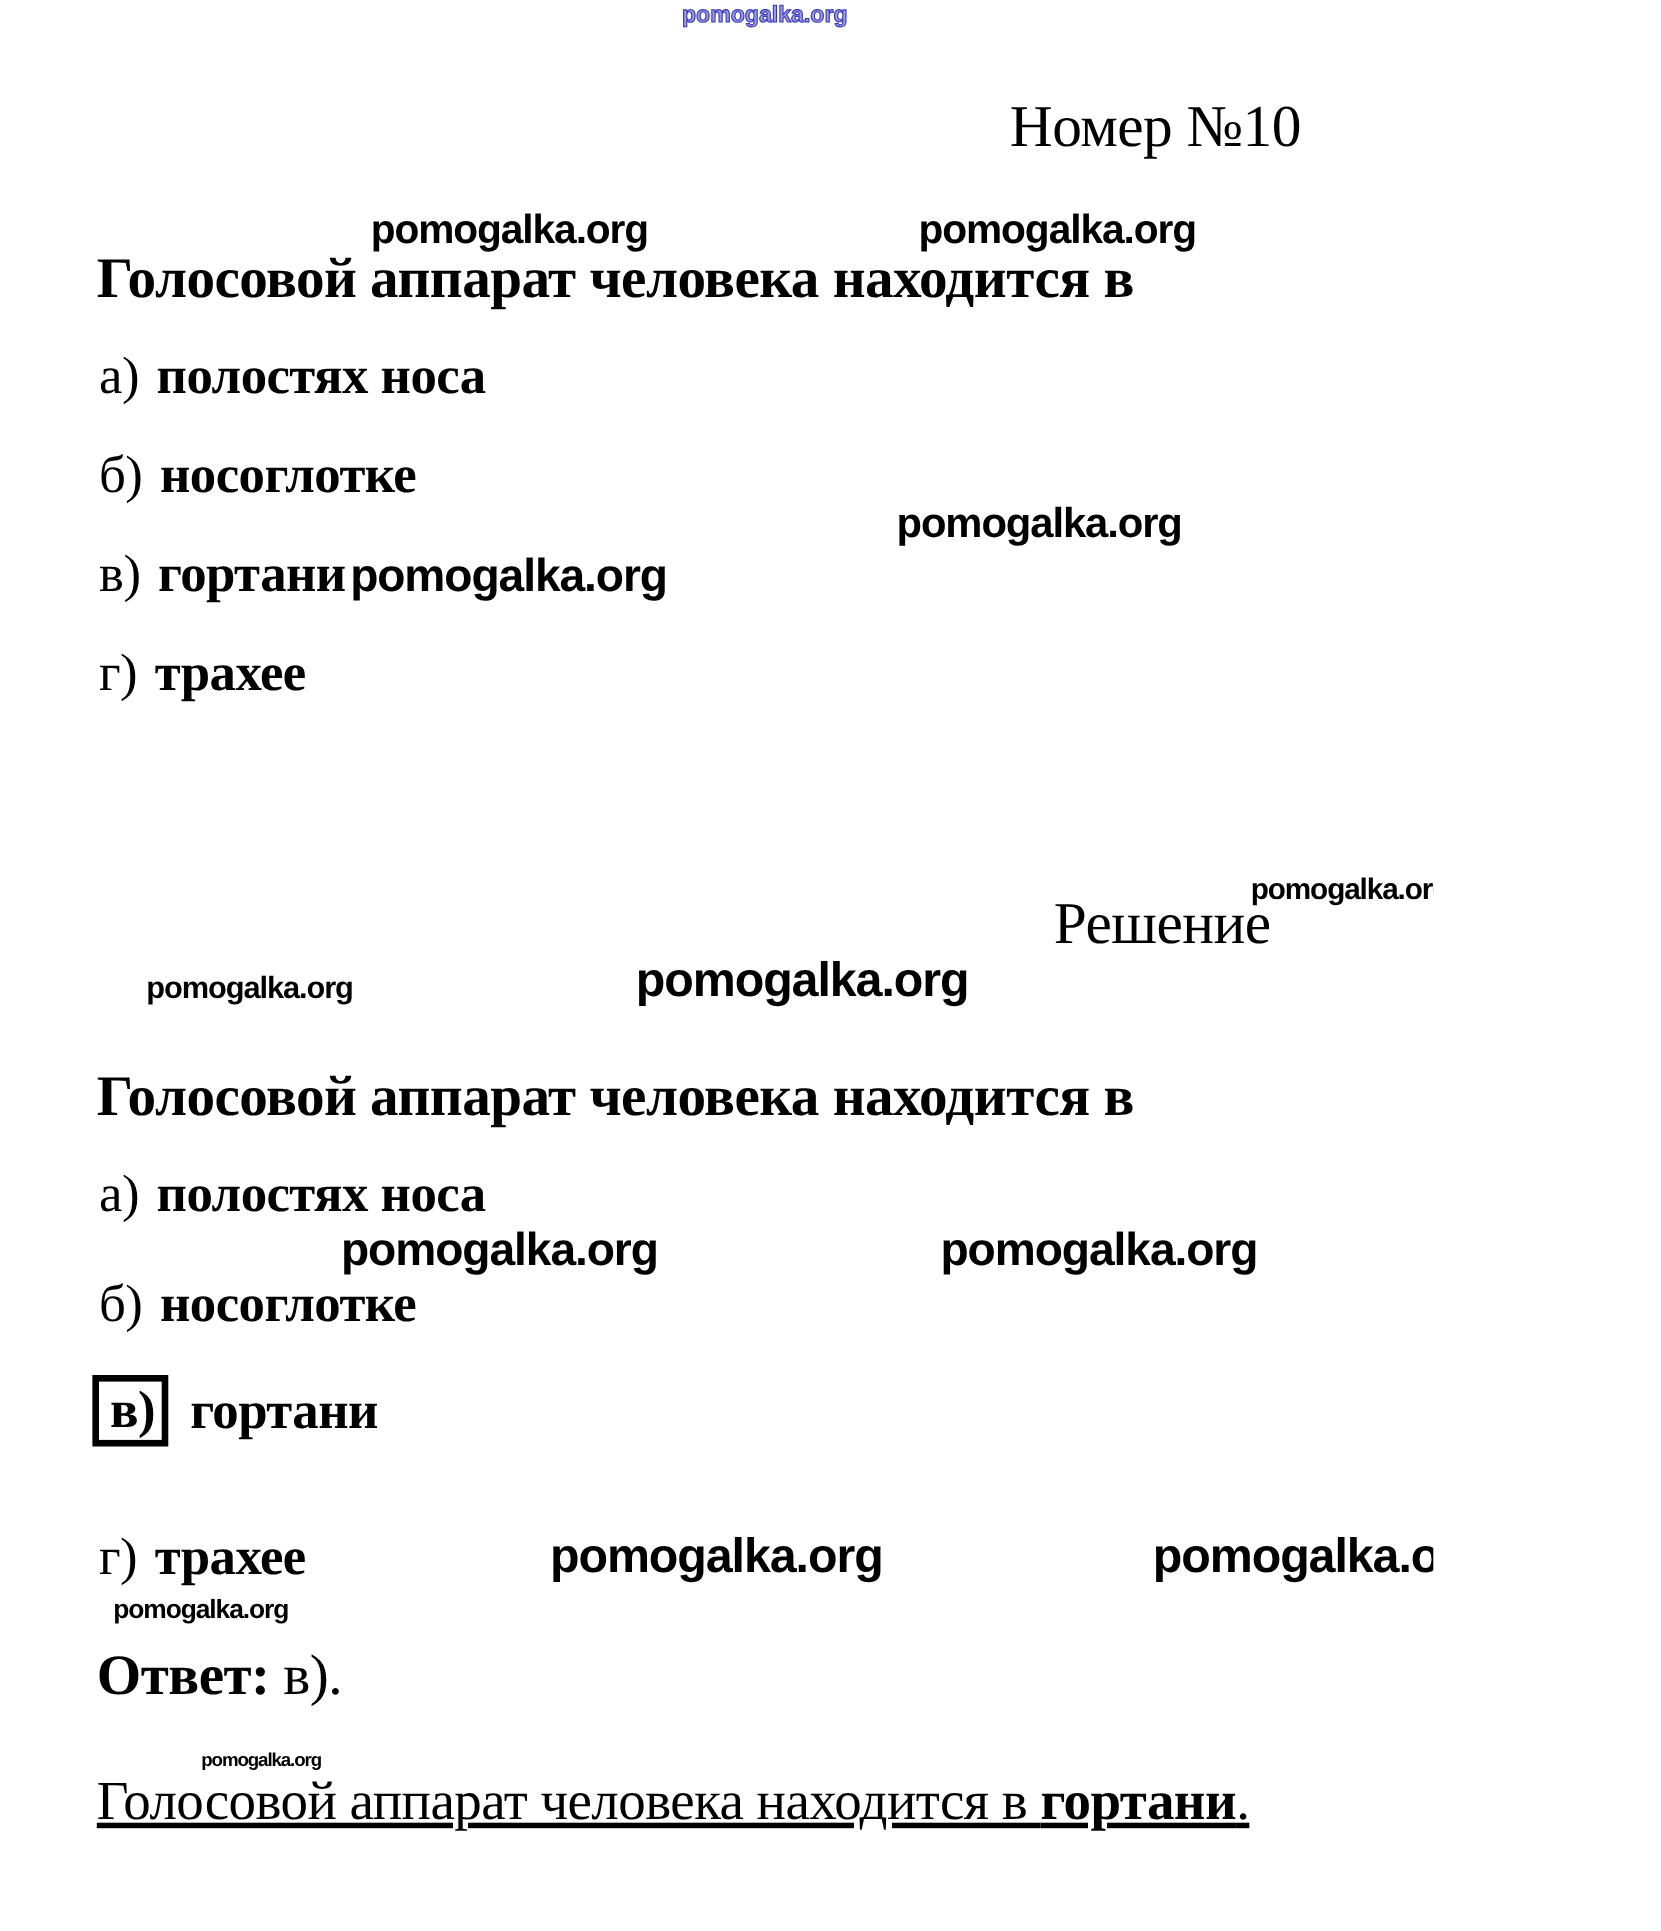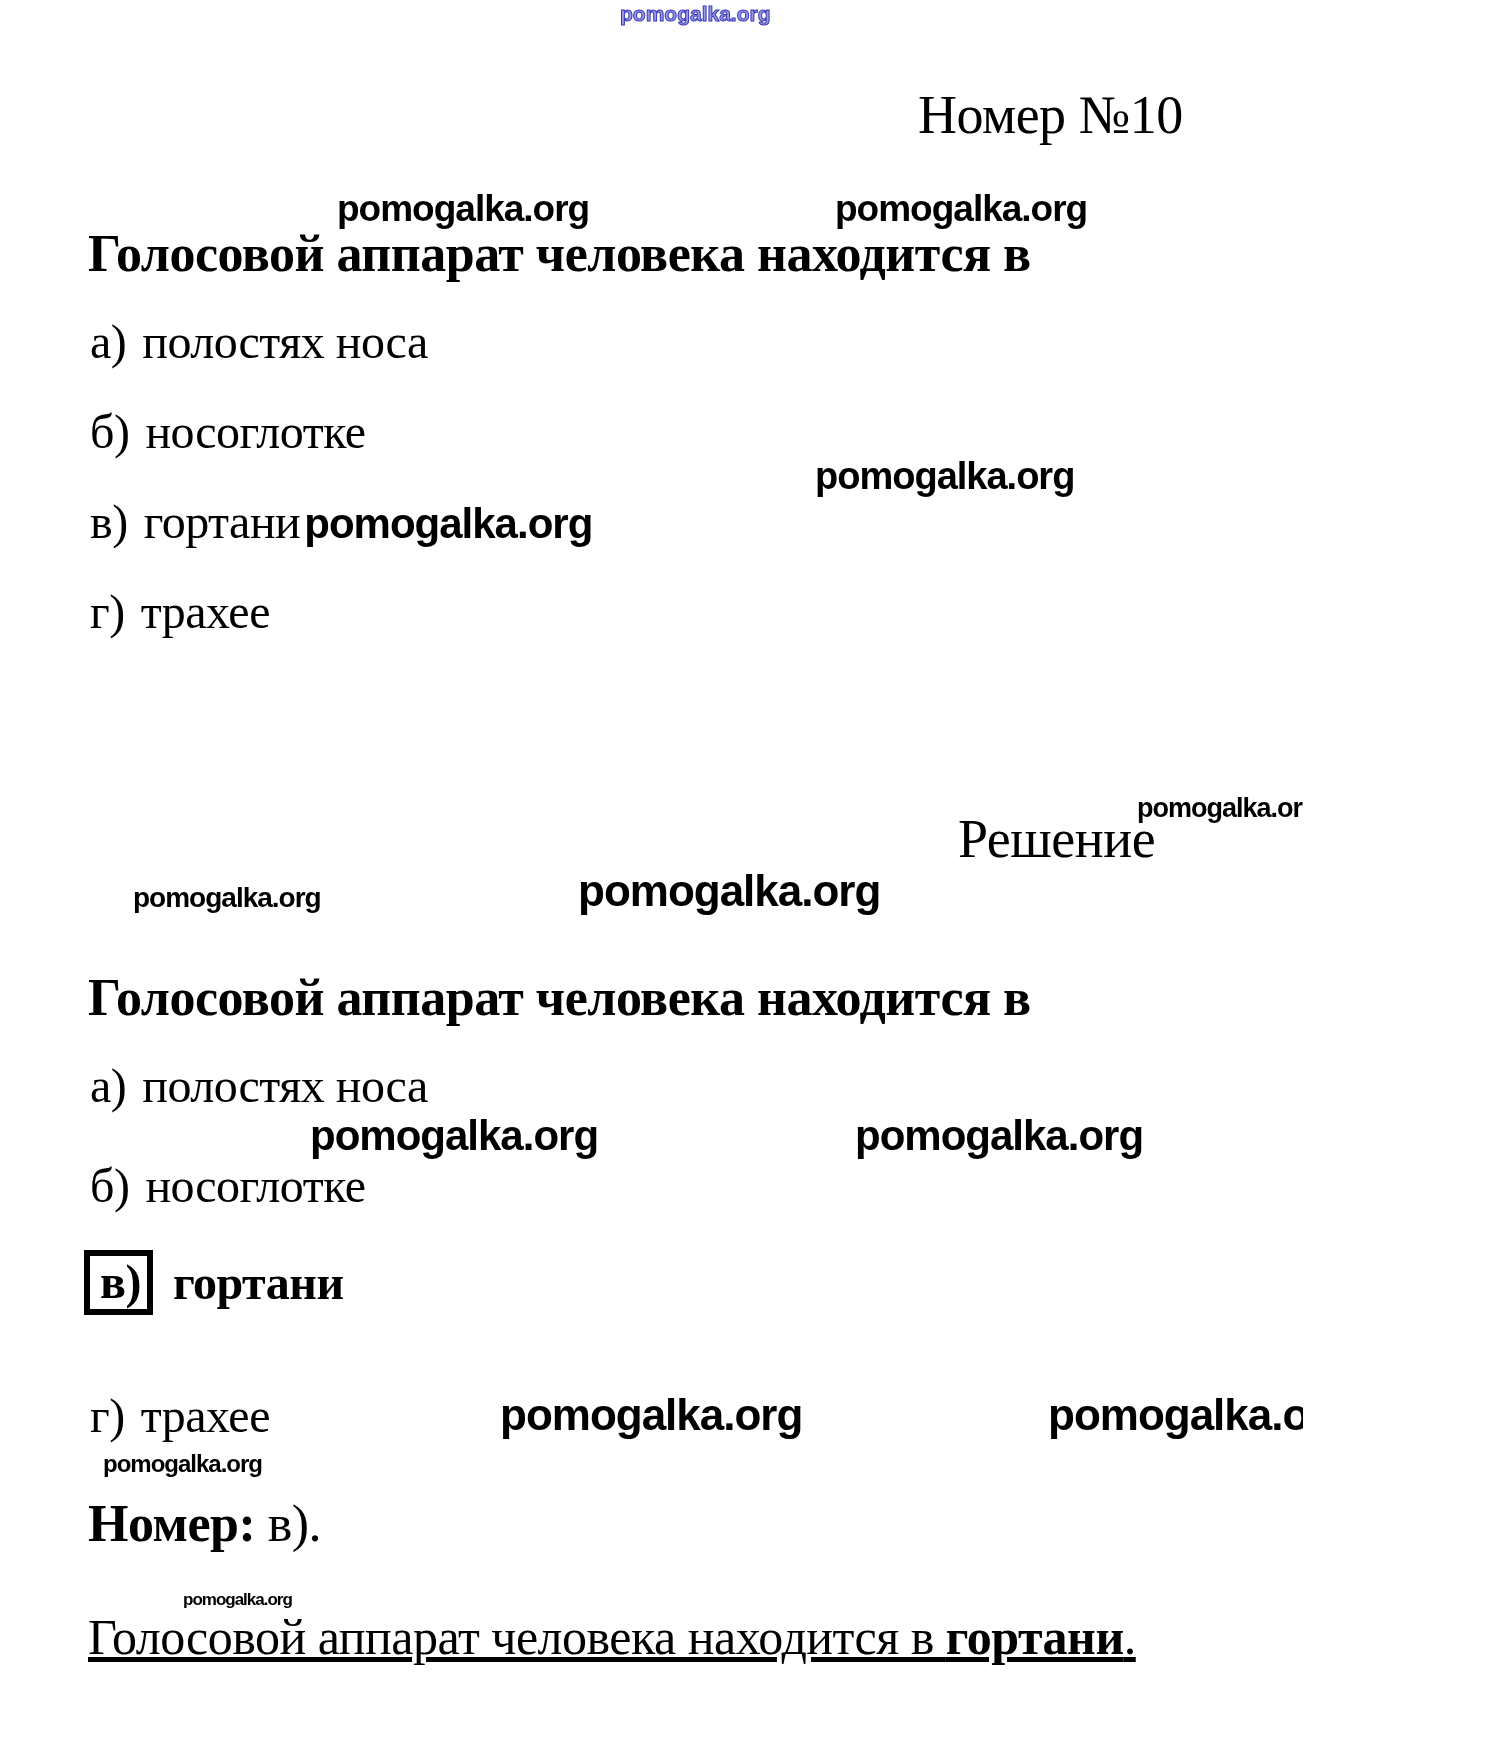--- a/index.html
+++ b/index.html
@@ -35,21 +35,21 @@
     position:absolute;
     white-space:nowrap;
     letter-spacing:-0.5px;
     line-height:1;
   }
   .serif{font-family:"Liberation Serif", serif;}
   .bold{font-weight:bold;}
   .title{font-size:54px;text-align:center;}
   .heading{font-size:52px;font-weight:bold;}
   .option{font-size:48px;}
-  .option .opt-text{margin-left:16px;}
+  .option .opt-text{margin-left:16px;font-weight:bold;}
   .solution-label{font-size:54px;}
   .answer{font-size:52px;}
   .conclusion{font-size:50px;}
   .correct-row{display:flex;align-items:center;}
   .correct-box{
     display:inline-block;
     border:6px solid #000000;
     padding:4px 6px 6px 10px;
     font-weight:bold;
     line-height:0.9;
@@ -113,21 +113,21 @@
 
   <div class="doc option" style="left:90px;top:1392px;">
     <span>г)</span><span class="opt-text">трахее</span>
   </div>
 
   <div class="wm" style="left:500px;top:1390px;font-size:44px;">pomogalka.org</div>
   <div class="wm" style="left:1048px;top:1390px;font-size:44px;">pomogalka.org</div>
   <div class="wm" style="left:103px;top:1450px;font-size:24px;">pomogalka.org</div>
 
   <div class="doc answer" style="left:88px;top:1498px;">
-    <span class="bold">Номер:</span><span> в).</span>
+    <span class="bold">Ответ:</span><span> в).</span>
   </div>
 
   <div class="wm" style="left:183px;top:1590px;font-size:17px;">pomogalka.org</div>
 
   <div class="doc conclusion" style="left:88px;top:1612px;text-decoration:underline;">
     <span>Голосовой аппарат человека находится в </span><span class="bold">гортани</span><span>.</span>
   </div>
 
 </div>
 

